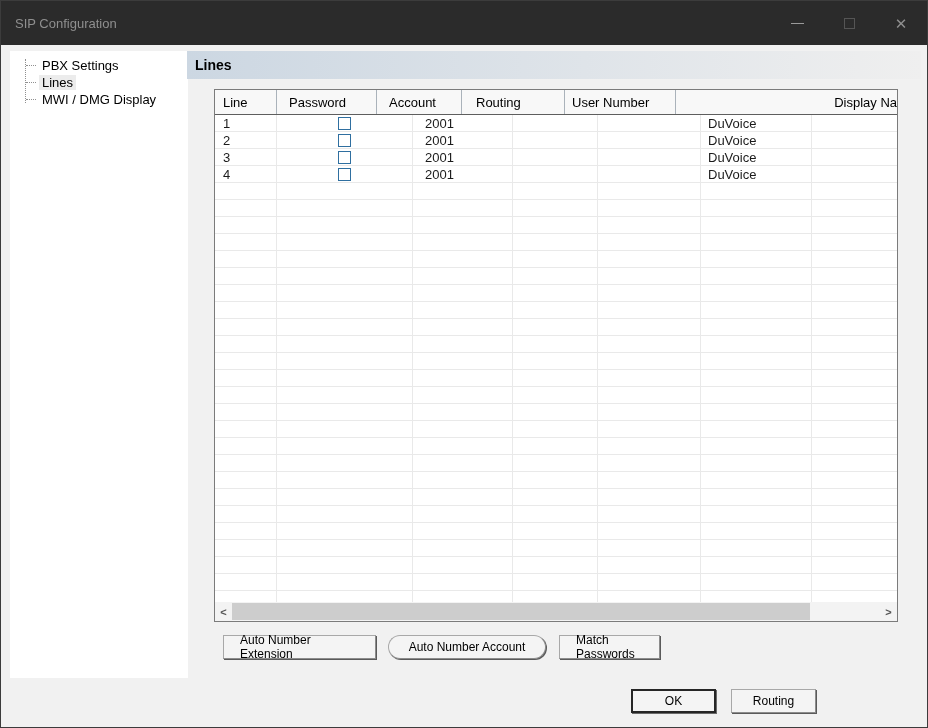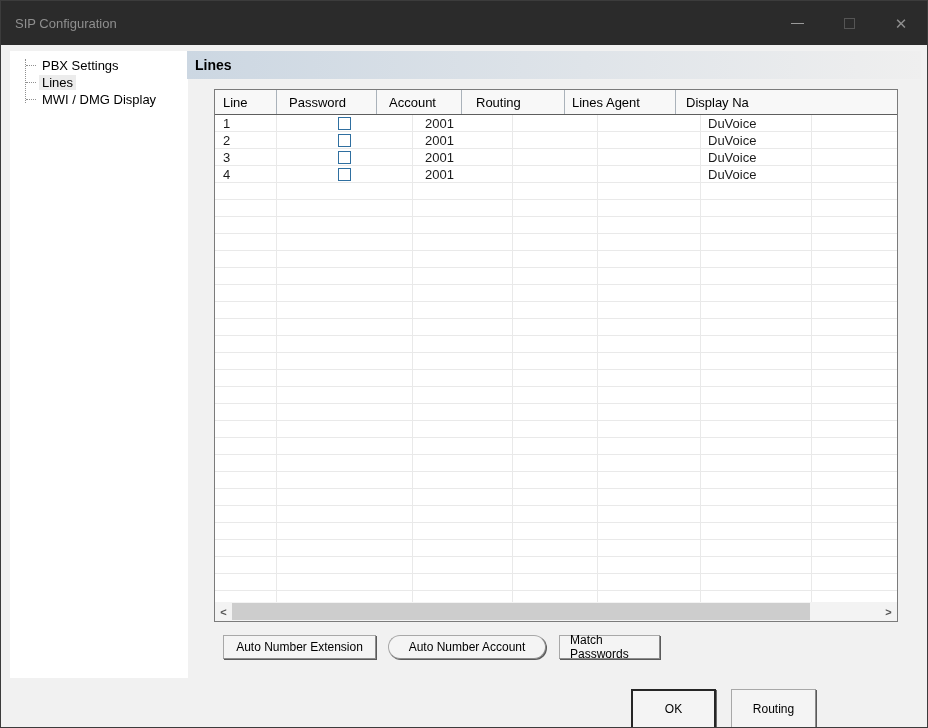--- a/index.html
+++ b/index.html
@@ -76,21 +76,21 @@
     border-right:1px solid var(--grid_line,#e9e9e9);
     overflow:hidden;white-space:nowrap;
   }
   .g-cell:last-child{border-right:none;}
   .col-line{width:62px;padding-left:8px;}
   .col-register{width:136px;}
   .col-extension{width:100px;padding-left:12px;}
   .col-account{width:85px;padding-left:12px;}
   .col-password{width:103px;padding-left:14px;}
   .col-useragent{width:111px;padding-left:7px;}
-  .col-display{width:87px;flex:1;padding-left:10px;}
+  .col-display{width:87px;flex:1;padding-left:10px;justify-content:flex-end;}
   .g-hcell.col-line{padding-left:8px;}
   .g-hcell.col-register{padding-left:4px;}
   .g-hcell.col-register .hdr-label{margin-left:26px;}
   .g-cell.col-register{justify-content:center;padding-left:0;}
   .checkbox{
     width:13px;height:13px;background:#fff;
     border:1px solid var(--checkbox_border,#2f6fa0);
     flex:none;
   }
   
@@ -109,26 +109,26 @@
   .sb-arrow.right{position:absolute;right:0;top:0;}
   
   .actions{position:absolute;left:222px;top:634px;display:flex;}
   .btn{
     height:24px;background:#f4f4f4;
     border:1px solid #8c8c8c;
     border-top-color:#a8a8a8;border-left-color:#a8a8a8;
     box-shadow:1px 1px 0 #5a5a5a;
     font-size:12px;color:#000;
     display:flex;align-items:center;justify-content:center;
-    padding:0 10px;cursor:default;
+    padding:0 16px;cursor:default;
   }
   .btn-auto-ext{width:153px;margin-right:12px;}
   .btn-auto-acct{width:158px;margin-right:13px;border-radius:12px;}
   .btn-match{width:101px;}
-  .footer-btn{position:absolute;top:688px;width:85px;height:40px;}
+  .footer-btn{position:absolute;top:688px;width:85px;height:24px;}
   .btn-ok{left:630px;border:2px solid #262626;box-shadow:1px 1px 0 #6a6a6a;}
   .btn-cancel{left:730px;}
 </style>
 </head>
 <body>
 
 <div class="window">
 
   <div class="titlebar">
     <span class="titlebar-title">SIP Configuration</span>
@@ -175,21 +175,21 @@
         <div class="g-hcell col-extension">
           <div class="hdr-label">Password</div>
         </div>
         <div class="g-hcell col-account">
           <div class="hdr-label">Account</div>
         </div>
         <div class="g-hcell col-password">
           <div class="hdr-label">Routing</div>
         </div>
         <div class="g-hcell col-useragent">
-          <div class="hdr-label">Lines Agent</div>
+          <div class="hdr-label">User Number</div>
         </div>
         <div class="g-hcell col-display">
           <div class="hdr-label">Display Na</div>
         </div>
       </div>
     <div class="g-body" id="grid-body">
         <div class="g-row">
           <div class="g-cell col-line">
             <div class="cell-text">1</div>
           </div>

